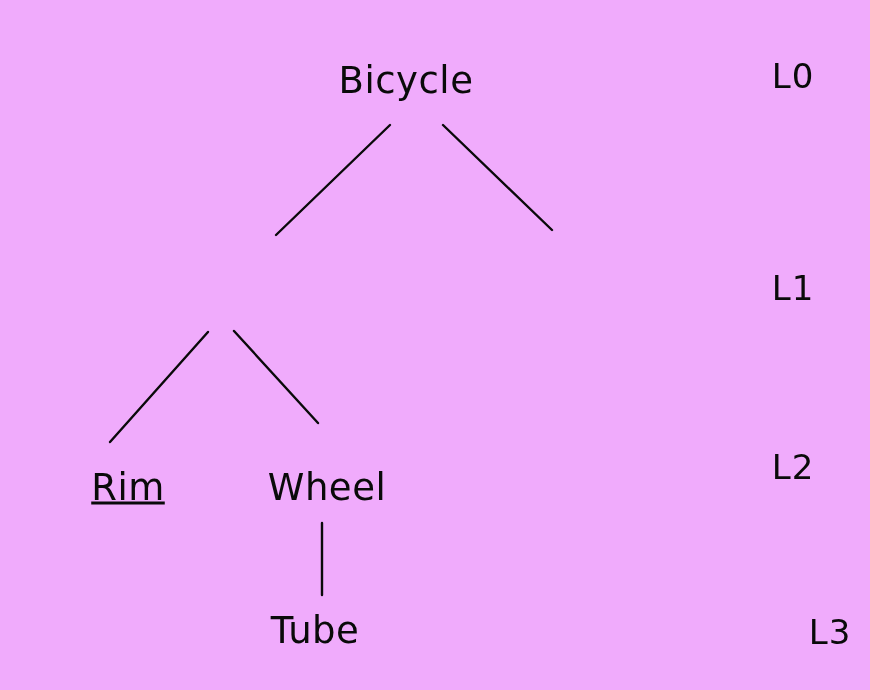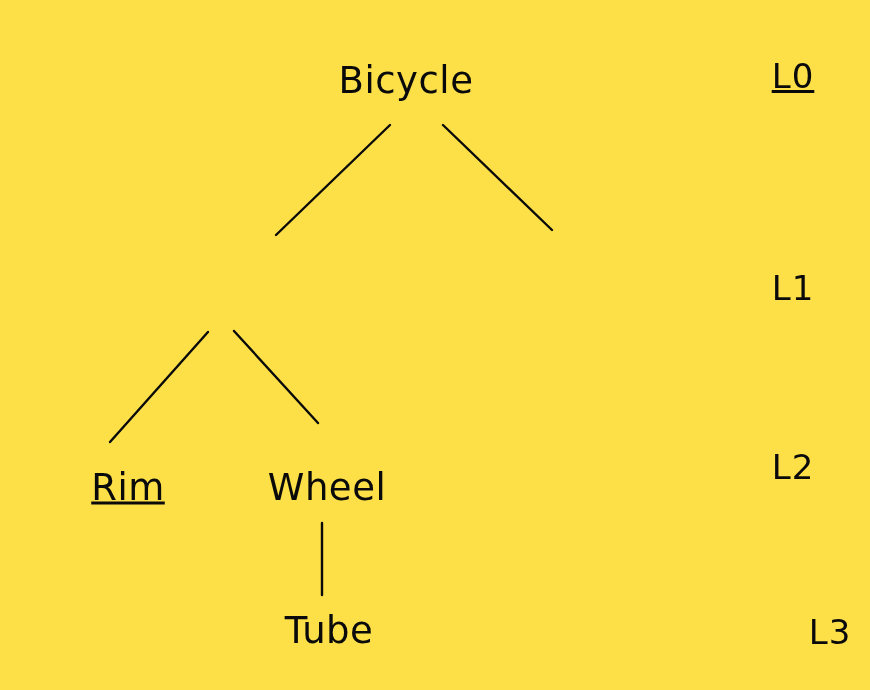--- a/index.html
+++ b/index.html
@@ -45,33 +45,33 @@
     font-family: "DejaVu Sans", sans-serif;
     font-size: 34px;
     font-weight: 500;
     letter-spacing: 1px;
     line-height: 1;
   }
 </style>
 </head>
 <body>
 
-<div id="canvas" style="background: #fde047;">
+<div id="canvas" style="background: #f0abfc;">
 
   <svg id="edge-layer" viewBox="0 0 870 690">
     <line stroke="#0a0a0a" stroke-width="2.4" stroke-linecap="round" x1="390" y1="125" x2="276" y2="235"></line>
     <line stroke="#0a0a0a" stroke-width="2.4" stroke-linecap="round" x1="443" y1="125" x2="552" y2="230"></line>
     <line stroke="#0a0a0a" stroke-width="2.4" stroke-linecap="round" x1="208" y1="332" x2="110" y2="442"></line>
     <line stroke="#0a0a0a" stroke-width="2.4" stroke-linecap="round" x1="234" y1="331" x2="318" y2="423"></line>
     <line stroke="#0a0a0a" stroke-width="2.4" stroke-linecap="round" x1="322" y1="523" x2="322" y2="595"></line>
   </svg>
 
   <div class="node-label" style="left: 406px; top: 80px; color: rgb(10, 10, 10);">Bicycle</div>
   <div class="node-label" style="left: 128px; top: 487px; color: rgb(10, 10, 10); text-decoration: underline;">Rim</div>
   <div class="node-label" style="left: 327px; top: 487px; color: rgb(10, 10, 10);">Wheel</div>
-  <div class="node-label" style="left: 329px; top: 630px; color: rgb(10, 10, 10); text-align: right;">Tube</div>
+  <div class="node-label" style="left: 315px; top: 630px; color: rgb(10, 10, 10); text-align: right;">Tube</div>
 
-  <div class="level-label" style="left: 793px; top: 76px; color: rgb(10, 10, 10); text-decoration: underline;">L0</div>
+  <div class="level-label" style="left: 793px; top: 76px; color: rgb(10, 10, 10);">L0</div>
   <div class="level-label" style="left: 793px; top: 288px; color: rgb(10, 10, 10); text-align: center;">L1</div>
   <div class="level-label" style="left: 793px; top: 467px; color: rgb(10, 10, 10);">L2</div>
   <div class="level-label" style="left: 830px; top: 632px; color: rgb(10, 10, 10);">L3</div>
 
 </div>
 
 </body></html>

